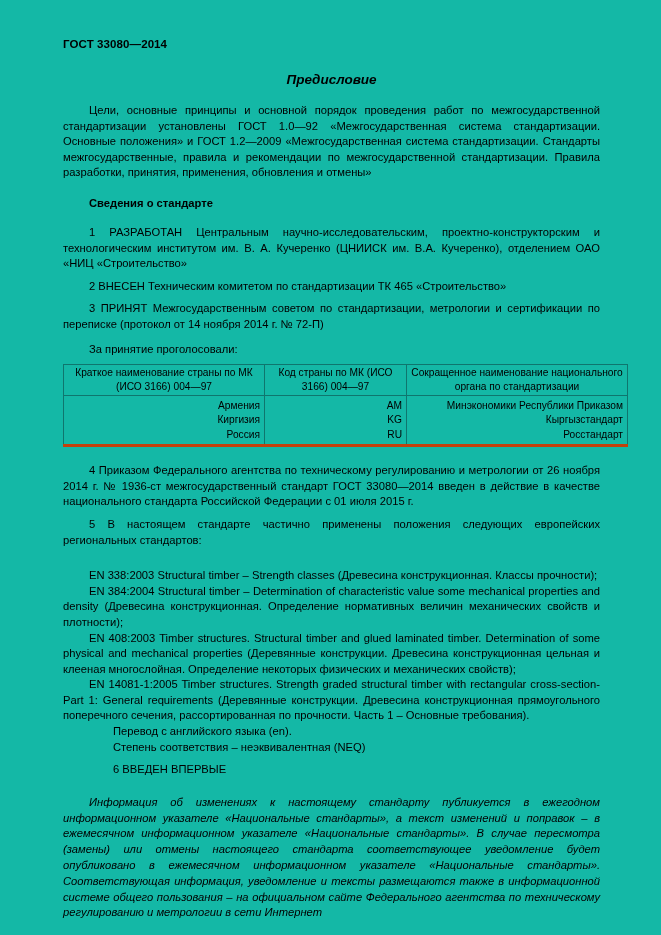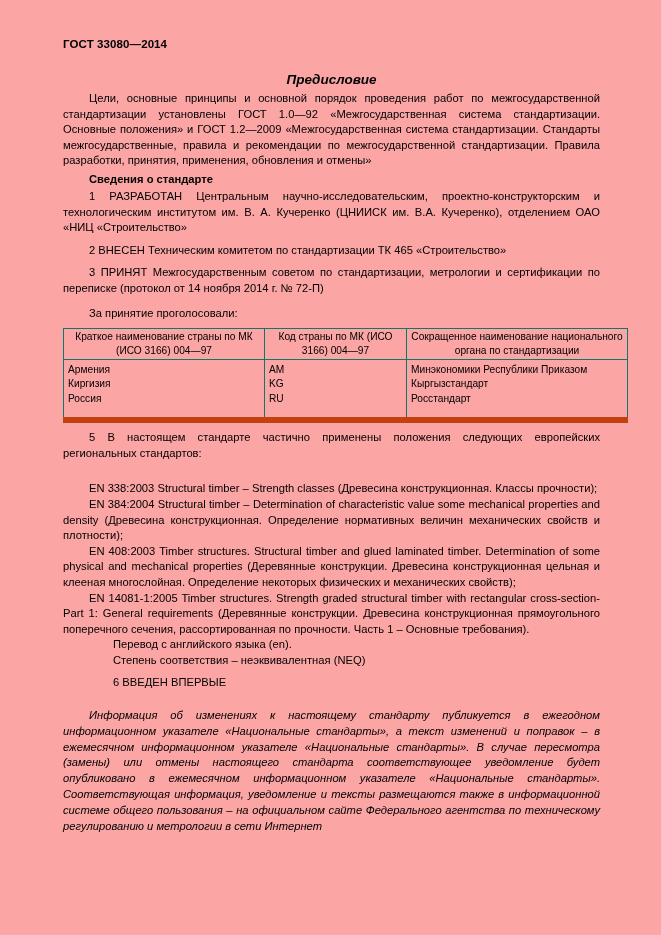--- a/index.html
+++ b/index.html
@@ -8,21 +8,21 @@
     background: #ffffff;
   }
   body {
     font-family: "Liberation Sans", sans-serif;
     color: #000000;
   }
   .page {
     position: relative;
     width: 661px;
     height: 935px;
-    background: #fca5a5;
+    background: #14b8a6;
     overflow: hidden;
     box-sizing: border-box;
   }
   .content {
     position: absolute;
     left: 63px;
     top: 0;
     width: 537px;
   }
   .doc-header {
@@ -41,21 +41,21 @@
   p {
     margin: 0;
     font-size: 11.2px;
     line-height: 15.6px;
     text-align: justify;
     text-justify: inter-word;
   }
   .indent {
     text-indent: 26px;
   }
-  .gap-lg { margin-top: 4px; }
+  .gap-lg { margin-top: 16px; }
   .gap-md { margin-top: 7px; }
   .gap-sm { margin-top: 9px; }
   .gap-xs { margin-top: 20px; }
   .subhead {
     font-size: 11.2px;
     font-weight: bold;
     margin-left: 26px;
   }
   .nowrap-line {
     text-align: left;
@@ -76,29 +76,29 @@
     font-size: 10.2px;
     line-height: 13.4px;
     font-weight: normal;
     vertical-align: top;
     padding: 1px 4px 2px 4px;
   }
   table.vote-table th {
     text-align: center;
   }
   table.vote-table td {
-    text-align: left;
+    text-align: right;
     border-top: none;
     border-bottom: none;
     padding-top: 1px;
     padding-bottom: 0px;
   }
   table.vote-table tr.first-body td { padding-top: 3px; }
-  table.vote-table tr.last-body td { padding-bottom: 12px; border-bottom: 6px solid #c2410c; }
-  table.vote-table td.c-code { text-align: left; }
+  table.vote-table tr.last-body td { padding-bottom: 3px; border-bottom: 3px solid #c2410c; }
+  table.vote-table td.c-code { text-align: right; }
   .col-1 { width: 192px; }
   .col-2 { width: 133px; }
   .col-3 { width: 212px; }
 
   
   .notice p {
     font-style: italic;
     font-size: 11.2px;
     line-height: 15.8px;
     text-align: justify;
@@ -152,20 +152,21 @@
           <td>Кыргызстандарт</td>
         </tr>
         <tr class="last-body">
           <td>Россия</td>
           <td class="c-code">RU</td>
           <td>Росстандарт</td>
         </tr>
       </tbody>
     </table>
 
+    <p class="indent gap-lg">4 Приказом Федерального агентства по техническому регулированию и метрологии от 26 ноября 2014 г. № 1936-ст межгосударственный стандарт ГОСТ 33080—2014 введен в действие в качестве национального стандарта Российской Федерации с 01 июля 2015 г.</p>
 
     <p class="indent gap-md">5 В настоящем стандарте частично применены положения следующих европейских региональных стандартов:</p>
 
     <p class="en-line en-first gap-xs">EN 338:2003 Structural timber – Strength classes (Древесина конструкционная. Классы прочности);</p>
     <p class="en-line en-first">EN 384:2004 Structural timber – Determination of characteristic value some mechanical properties and density (Древесина конструкционная. Определение нормативных величин механических свойств и плотности);</p>
     <p class="en-line en-first">EN 408:2003 Timber structures. Structural timber and glued laminated timber. Determination of some physical and mechanical properties (Деревянные конструкции. Древесина конструкционная цельная и клееная многослойная. Определение некоторых физических и механических свойств);</p>
     <p class="en-line en-first">EN 14081-1:2005 Timber structures. Strength graded structural timber with rectangular cross-section-Part 1: General requirements (Деревянные конструкции. Древесина конструкционная прямоугольного поперечного сечения, рассортированная по прочности. Часть 1 – Основные требования).</p>
 
     <p class="nowrap-line">Перевод с английского языка (en).</p>
     <p class="nowrap-line">Степень соответствия – неэквивалентная (NEQ)</p>

